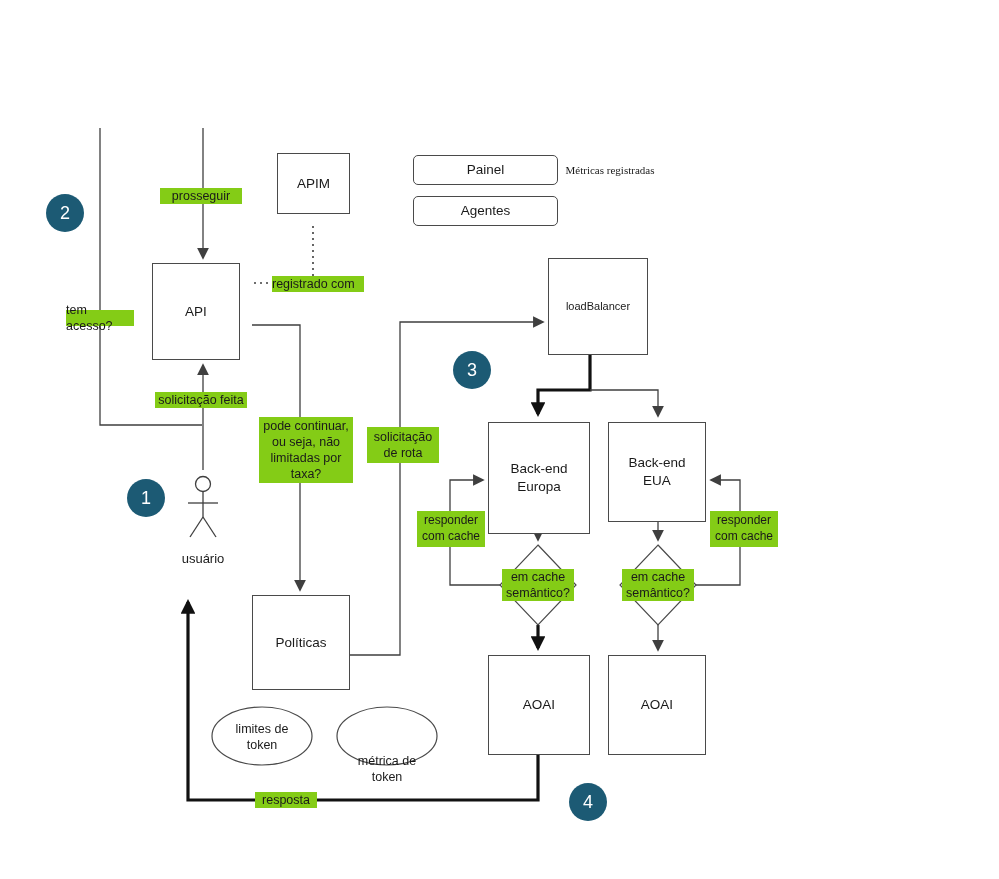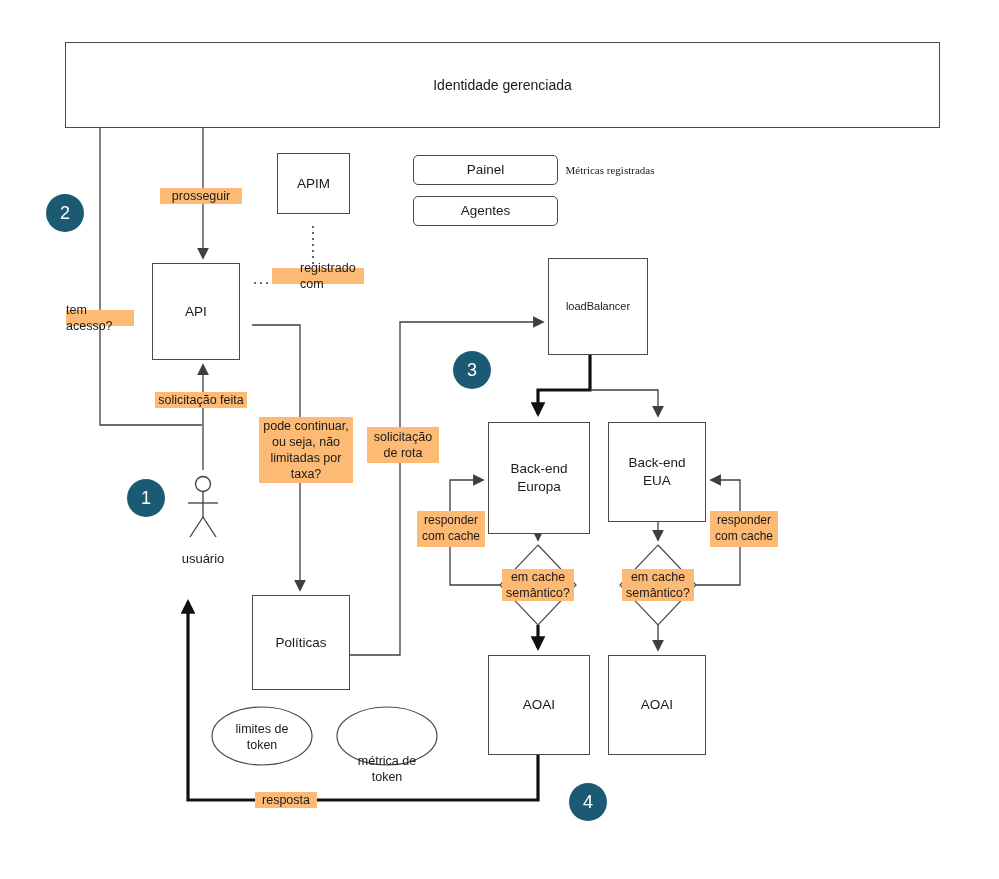--- a/index.html
+++ b/index.html
@@ -40,21 +40,21 @@
   .lbl {
     position:absolute;
     font-size:12.5px;
     line-height:1.3;
     color:#1a1a1a;
     text-align:center;
     display:flex;
     align-items:center;
     justify-content:center;
   }
-  .bg { background:#fdba74; }
+  .bg { background:#84cc16; }
   .left { text-align:left; justify-content:flex-start; }
   .badge {
     position:absolute;
     width:38px;
     height:38px;
     border-radius:50%;
     background:var(--badge,#1c5a74);
     color:#fff;
     display:flex;
     align-items:center;
@@ -116,23 +116,20 @@
 
     <g>
       <circle cx="203" cy="484" r="7.5" class="figure"></circle>
       <path d="M203,491.5 L203,517" class="figure"></path>
       <path d="M188,503 L218,503" class="figure"></path>
       <path d="M203,517 L190,537" class="figure"></path>
       <path d="M203,517 L216,537" class="figure"></path>
     </g>
   </svg>
 
-  <div class="box" style="left:65px; top:42px; width:875px; height:86px; font-size:14px;">
-    <span>Identidade gerenciada</span>
-  </div>
 
   <div class="box" style="left:277px; top:153px; width:73px; height:61px;">
     <span>APIM</span>
   </div>
 
   <div class="box rounded" style="left:413px; top:155px; width:145px; height:30px;">
     <span>Painel</span>
   </div>
 
   <div class="box rounded" style="left:413px; top:196px; width:145px; height:30px;">
@@ -164,21 +161,21 @@
   </div>
 
   <div class="box" style="left:608px; top:655px; width:98px; height:100px;">
     <span>AOAI</span>
   </div>
 
   <div class="lbl" style="left:564px; top:150px; width:92px; height:40px; font-size:11px;font-family:Liberation Serif, serif;">Métricas registradas</div>
 
   <div class="lbl bg" style="left:160px; top:188px; width:82px; height:16px;">prosseguir</div>
 
-  <div class="lbl bg left" style="left:272px; top:268px; width:92px; height:16px;padding-left:28px;">registrado com</div>
+  <div class="lbl bg left" style="left:272px; top:276px; width:92px; height:16px;">registrado com</div>
 
   <div class="lbl bg left" style="left:66px; top:310px; width:68px; height:16px;">tem acesso?</div>
 
   <div class="lbl bg" style="left:155px; top:392px; width:92px; height:16px;">solicitação feita</div>
 
   <div class="lbl bg" style="left:259px; top:417px; width:94px; height:66px;">pode continuar, ou seja, não limitadas por taxa?</div>
 
   <div class="lbl bg" style="left:367px; top:427px; width:72px; height:36px;">solicitação de rota</div>
 
   <div class="lbl bg" style="left:417px; top:511px; width:68px; height:36px; font-size:12px;">responder com cache</div>

